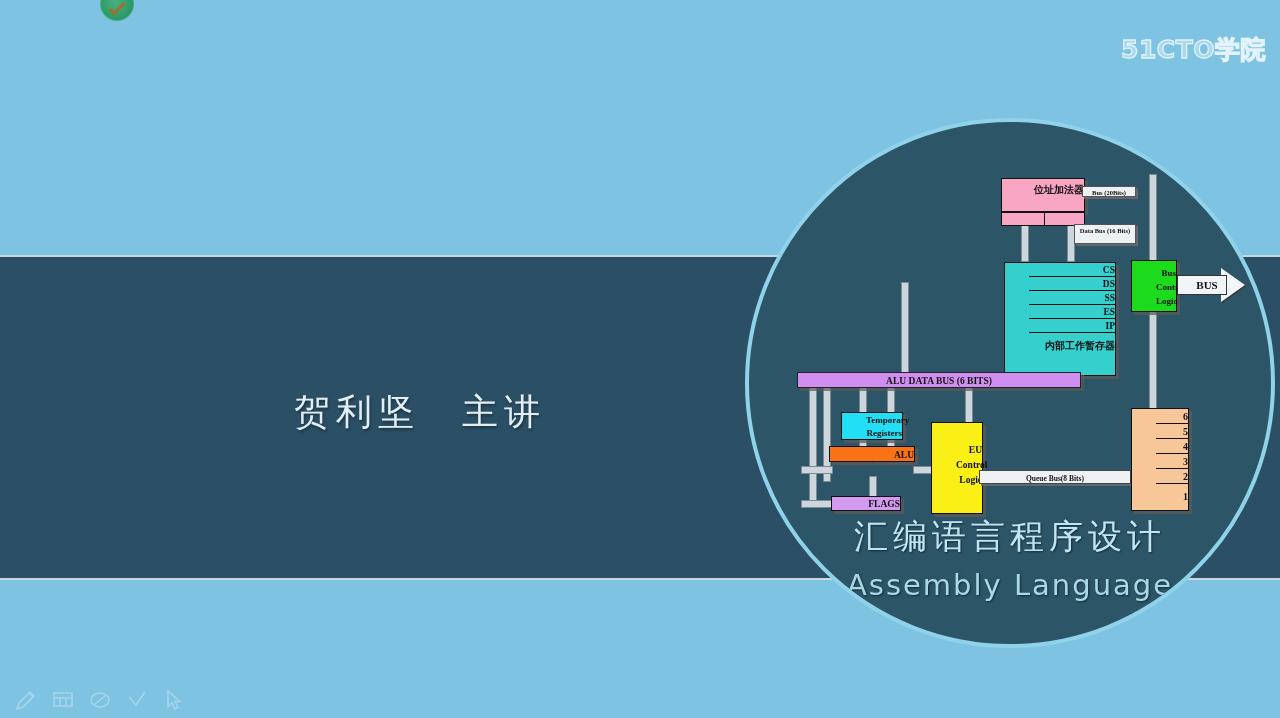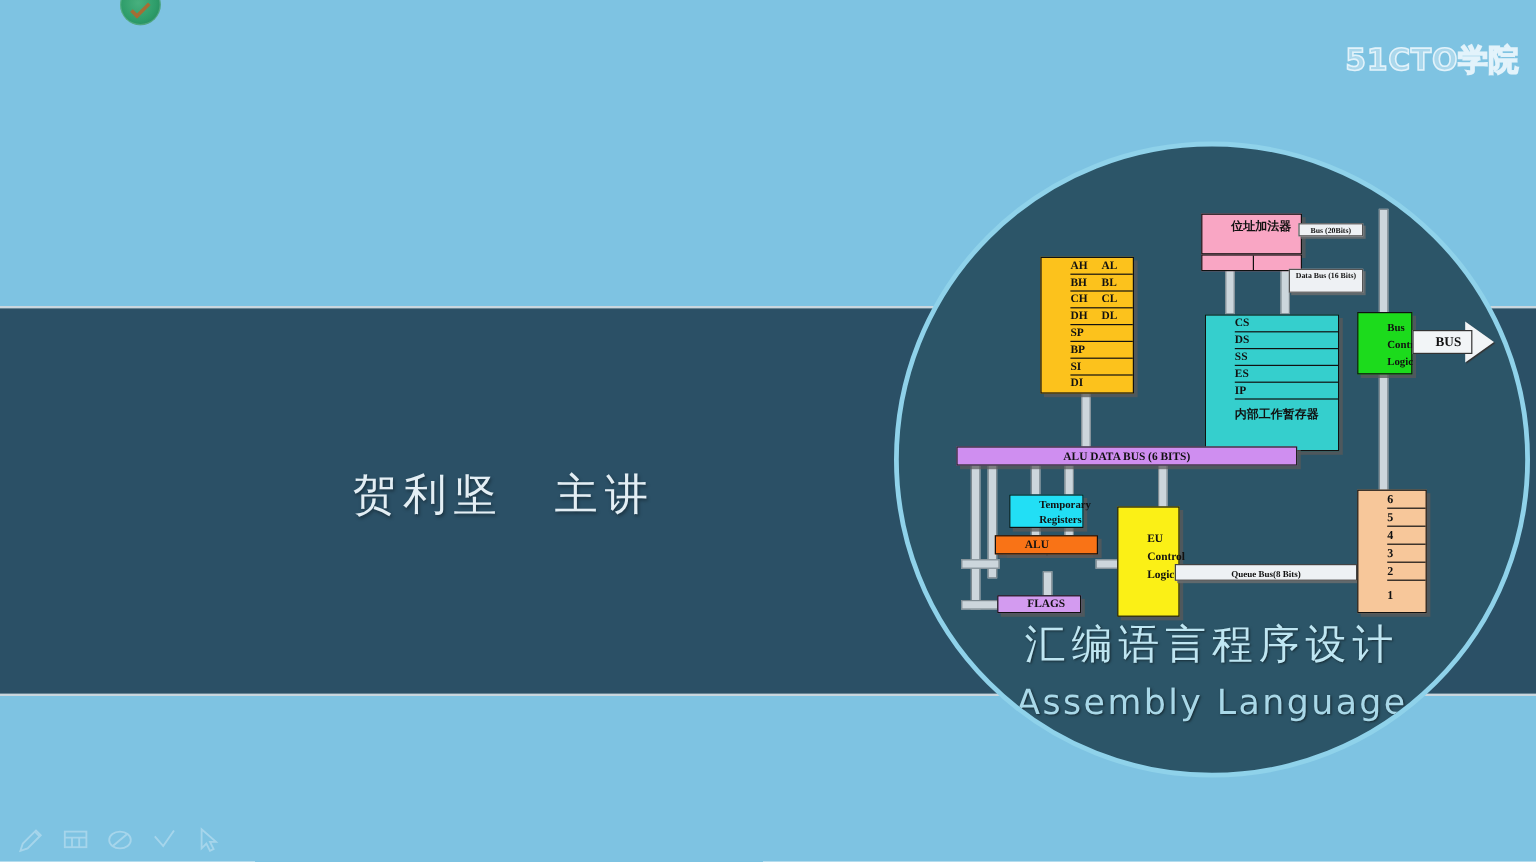--- a/index.html
+++ b/index.html
@@ -99,21 +99,21 @@
   
   #cpu-diagram {
     position: absolute; left: 30px; top: 42px;
     width: 470px; height: 360px;
     font-family: "Liberation Serif", serif;
   }
   .blk {
     position: absolute;
     border: 1px solid #111;
     color: #111; font-weight: bold;
-    font-size: 9px; text-align: left;
+    font-size: 9px; text-align: right;
     box-shadow: 3px 3px 0 rgba(90,90,90,.75);
     padding-left: 24px;
   }
   .row { border-bottom: 1px solid #111; }
   .row:last-child { border-bottom: none; }
 
   
   #gpr { left: 88px; top: 50px; width: 78px; background: #fcc21c; }
   #gpr .row { height: 14px; line-height: 14px; font-size: 9.5px; }
   #gpr .pair { display: flex; }
@@ -251,42 +251,20 @@
       <div class="pipe v" style="left:186px; top:222px; height:40px;"></div>
       <div class="pipe v" style="left:80px; top:274px; height:12px;"></div>
       <div class="pipe v" style="left:108px; top:274px; height:12px;"></div>
       <div class="pipe v" style="left:90px; top:312px; height:22px;"></div>
       <div class="pipe h" style="left:22px; top:302px; width:32px;"></div>
       <div class="pipe h" style="left:22px; top:336px; width:32px;"></div>
       <div class="pipe h" style="left:134px; top:302px; width:22px;"></div>
       <div class="pipe v" style="left:242px; top:44px; height:54px;"></div>
       <div class="pipe v" style="left:288px; top:44px; height:54px;"></div>
 
-      <div class="blk" id="gpr">
-        <div class="row pair">
-          <span>AH</span>
-          <span>AL</span>
-        </div>
-        <div class="row pair">
-          <span>BH</span>
-          <span>BL</span>
-        </div>
-        <div class="row pair">
-          <span>CH</span>
-          <span>CL</span>
-        </div>
-        <div class="row pair">
-          <span>DH</span>
-          <span>DL</span>
-        </div>
-        <div class="row">SP</div>
-        <div class="row">BP</div>
-        <div class="row">SI</div>
-        <div class="row">DI</div>
-      </div>
 
       <div class="blk" id="adder">位址加法器</div>
       <div id="adder-legs">
         <div class="sep"></div>
       </div>
       <div class="buslabel" id="lbl-bus20">Bus (20Bits)</div>
       <div class="buslabel" id="lbl-databus">Data Bus (16 Bits)</div>
 
       <div class="blk" id="segs">
         <div class="row">CS</div>

